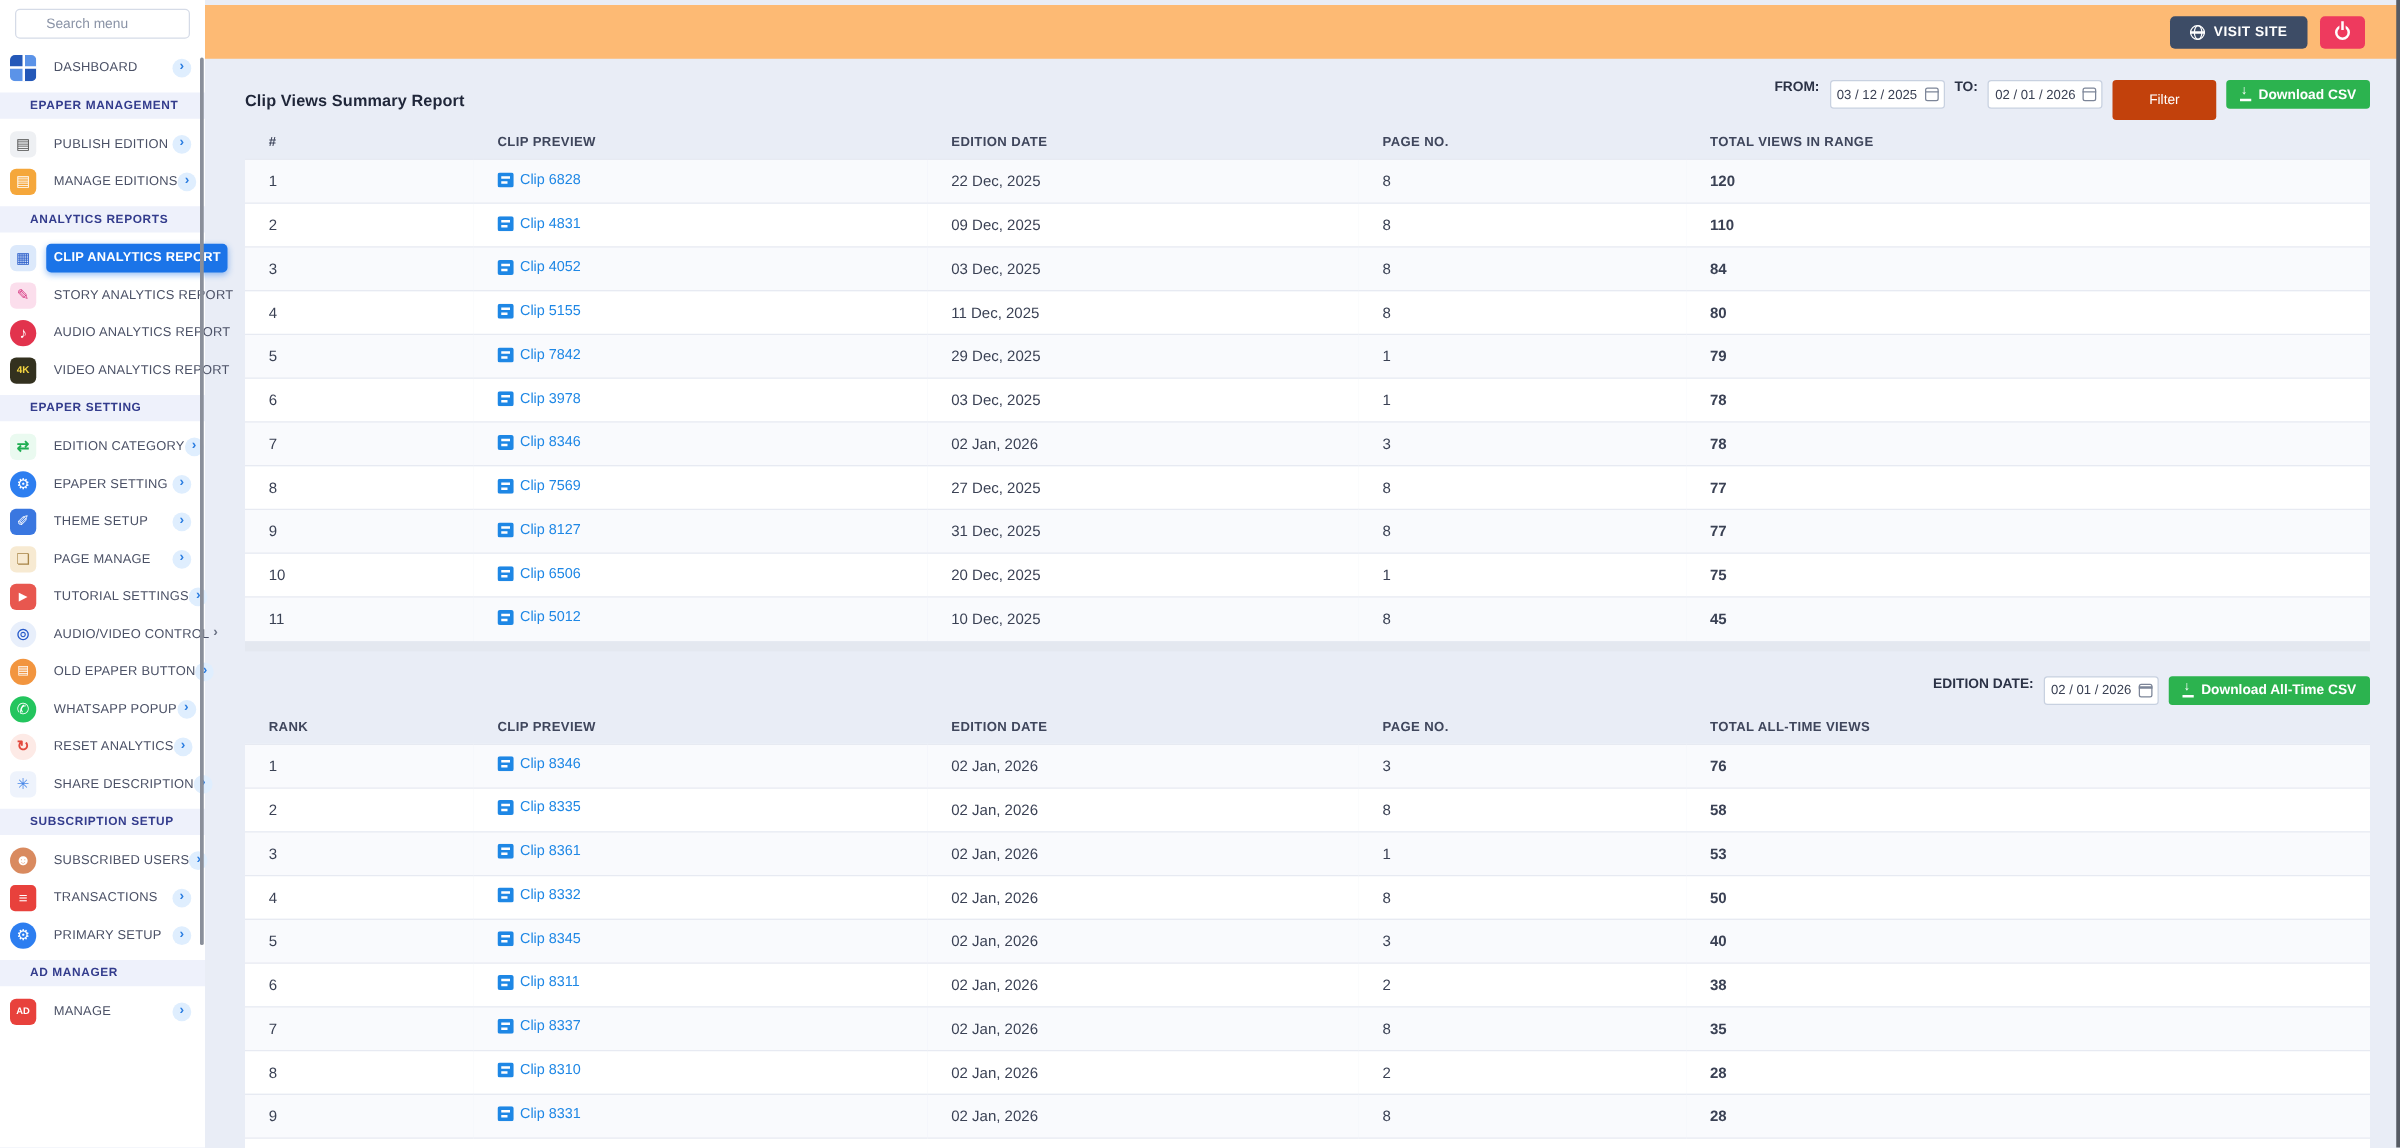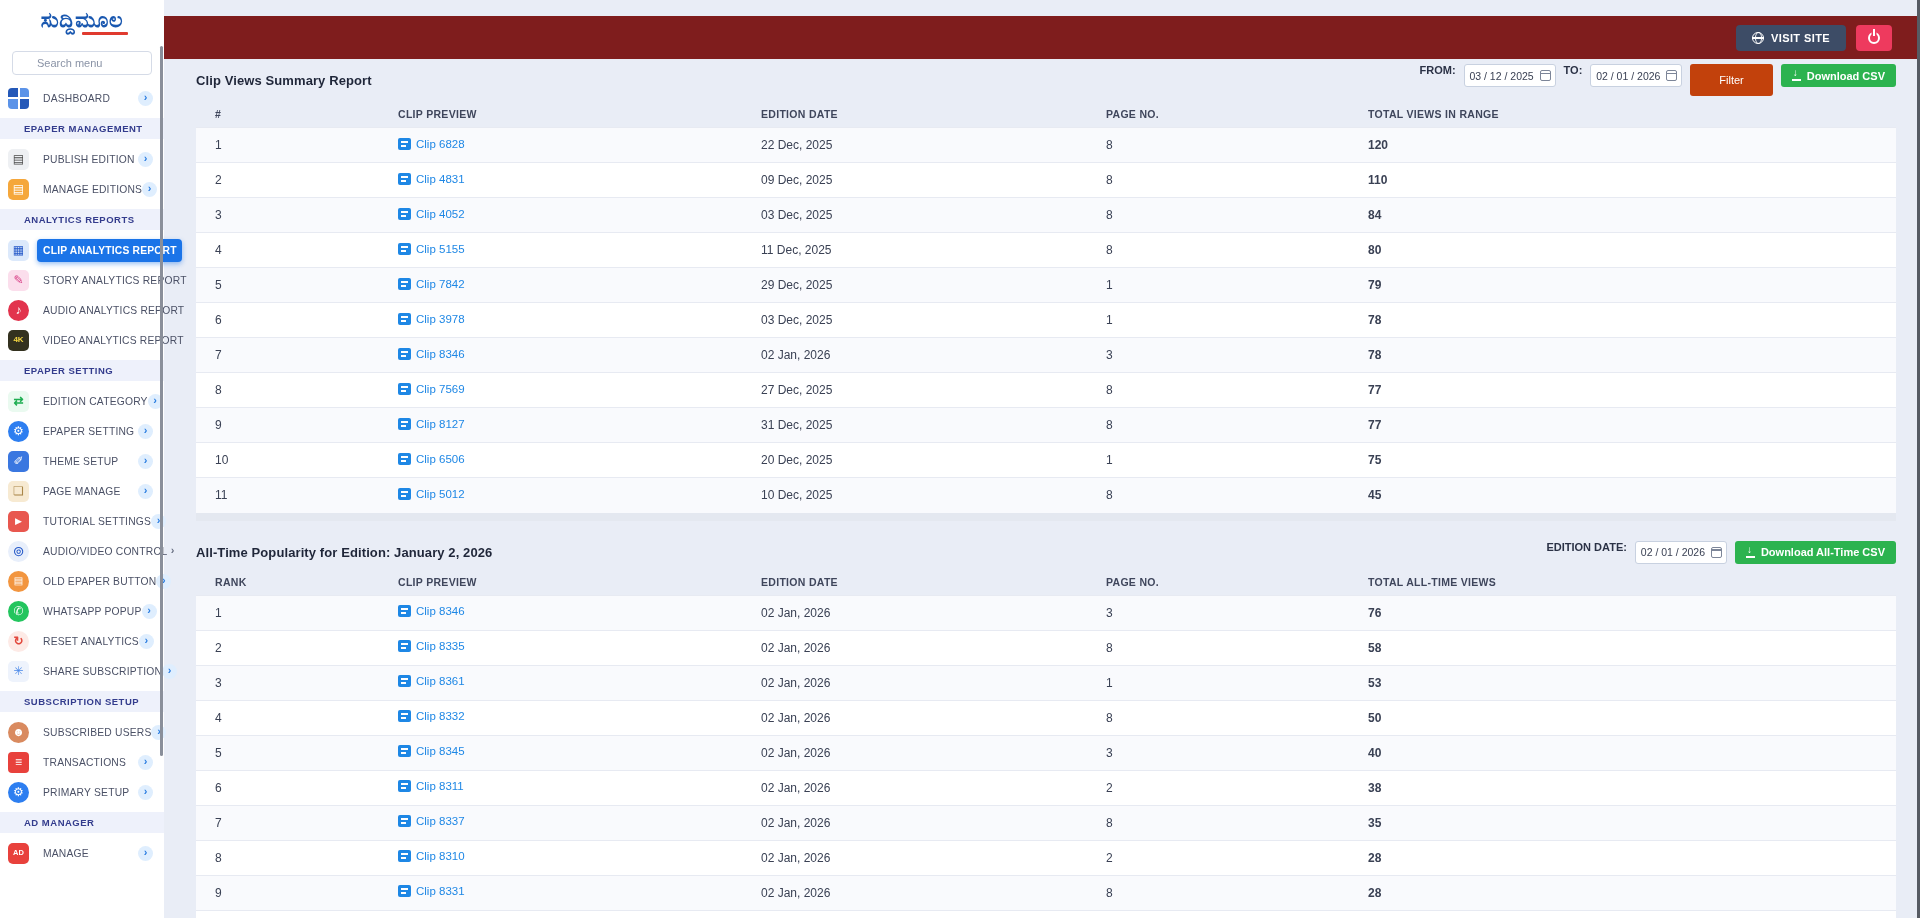--- a/index.html
+++ b/index.html
@@ -1,19 +1,19 @@
 <!DOCTYPE html>
 <html><head>
 <meta charset="utf-8">
 <style>
   * { margin:0; padding:0; box-sizing:border-box; }
   html,body { width:1920px; height:918px; overflow:hidden; font-family:"Liberation Sans", sans-serif; background:#e9edf6; }
 
   
-  .topbar { position:absolute; left:0; top:16px; width:1920px; height:44px; background:#7f1d1d; border-bottom:1px solid #e8ecf4; z-index:5; }
+  .topbar { position:absolute; left:0; top:4px; width:1920px; height:44px; background:#fdba74; border-bottom:1px solid #e8ecf4; z-index:5; }
   .topbar-right { position:absolute; right:28px; top:9px; display:flex; gap:10px; }
   .btn-visit { display:flex; align-items:center; gap:7px; background:#3d4c66; color:#fff; font-size:11px; letter-spacing:.4px; font-weight:bold; padding:0 16px; height:26px; border:none; border-radius:4px; cursor:pointer; }
   .globe { width:12px; height:12px; border:1.4px solid #fff; border-radius:50%; position:relative; display:inline-block; }
   .globe::before { content:""; position:absolute; left:-1px; right:-1px; top:50%; margin-top:-.7px; height:1.4px; background:#fff; }
   .globe::after { content:""; position:absolute; left:50%; top:-1px; bottom:-1px; width:5px; margin-left:-2.5px; border:1.4px solid #fff; border-radius:50%; }
   .btn-power { width:36px; height:26px; background:#ee3a5e; border:none; border-radius:4px; position:relative; cursor:pointer; }
   .power-glyph { display:block; width:12px; height:12px; border:2px solid #fff; border-radius:50%; margin:0 auto; position:relative; }
   .power-glyph::before { content:""; position:absolute; left:50%; top:-5px; width:2px; height:7px; margin-left:-1px; background:#fff; box-shadow:0 0 0 1.5px #ee3a5e; }
 
   
@@ -107,24 +107,20 @@
       <span class="globe"></span>
       <span>VISIT SITE</span>
     </button>
     <button class="btn-power">
       <span class="power-glyph"></span>
     </button>
   </div>
 </header>
 
 <aside class="sidebar">
-  <div class="logo-wrap">
-    <div class="logo-text">ಸುದ್ದಿಮೂಲ</div>
-    <div class="logo-tagline"></div>
-  </div>
   <div class="search-wrap">
     <input class="search-input" type="text" placeholder="Search menu" style="">
   </div>
   <nav class="nav">
       <a class="nav-item">
         <span class="ic dashboard-icon"></span>
         <span class="pill">
           <span class="nav-label">DASHBOARD</span>
           <span class="chev">›</span>
         </span>
@@ -229,21 +225,21 @@
       <a class="nav-item">
         <span class="ic reset-icon"></span>
         <span class="pill">
           <span class="nav-label">RESET ANALYTICS</span>
           <span class="chev">›</span>
         </span>
       </a>
       <a class="nav-item">
         <span class="ic share-icon"></span>
         <span class="pill">
-          <span class="nav-label">SHARE SUBSCRIPTION</span>
+          <span class="nav-label">SHARE DESCRIPTION</span>
           <span class="chev">›</span>
         </span>
       </a>
       <div class="nav-section">SUBSCRIPTION SETUP</div>
       <a class="nav-item">
         <span class="ic users-icon"></span>
         <span class="pill">
           <span class="nav-label">SUBSCRIBED USERS</span>
           <span class="chev">›</span>
         </span>
@@ -429,21 +425,20 @@
       <tfoot>
           <tr>
             <td colspan="5"></td>
           </tr>
         </tfoot>
     </table>
   </section>
 
   <section style="margin-top:6px;">
     <div class="report-head">
-      <h2 class="report-title">All-Time Popularity for Edition: January 2, 2026</h2>
       <div class="controls">
         <span class="ctl-label">EDITION DATE:</span>
         <span class="datebox">
           <input class="date-input" type="text" value="02 / 01 / 2026" style="">
           <span class="cal"></span>
         </span>
         <button class="btn-green">
           <span class="dl"></span>
           <span>Download All-Time CSV</span>
         </button>

